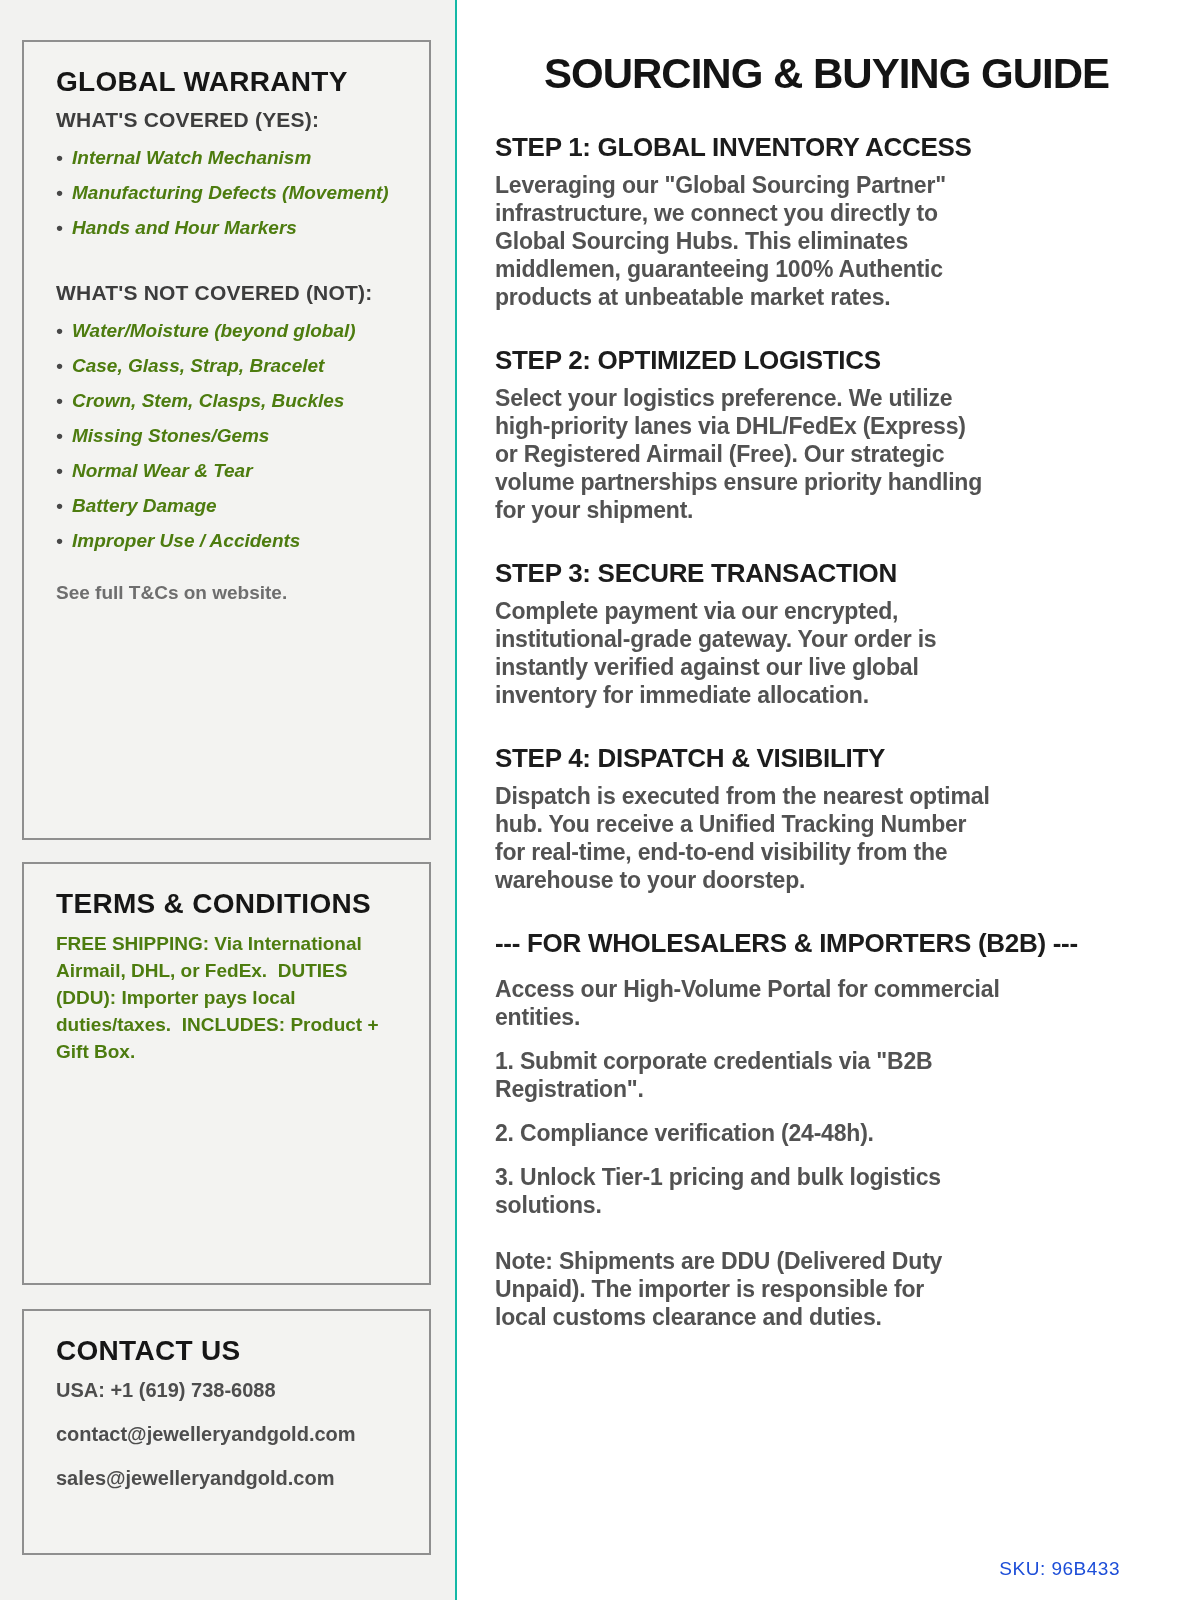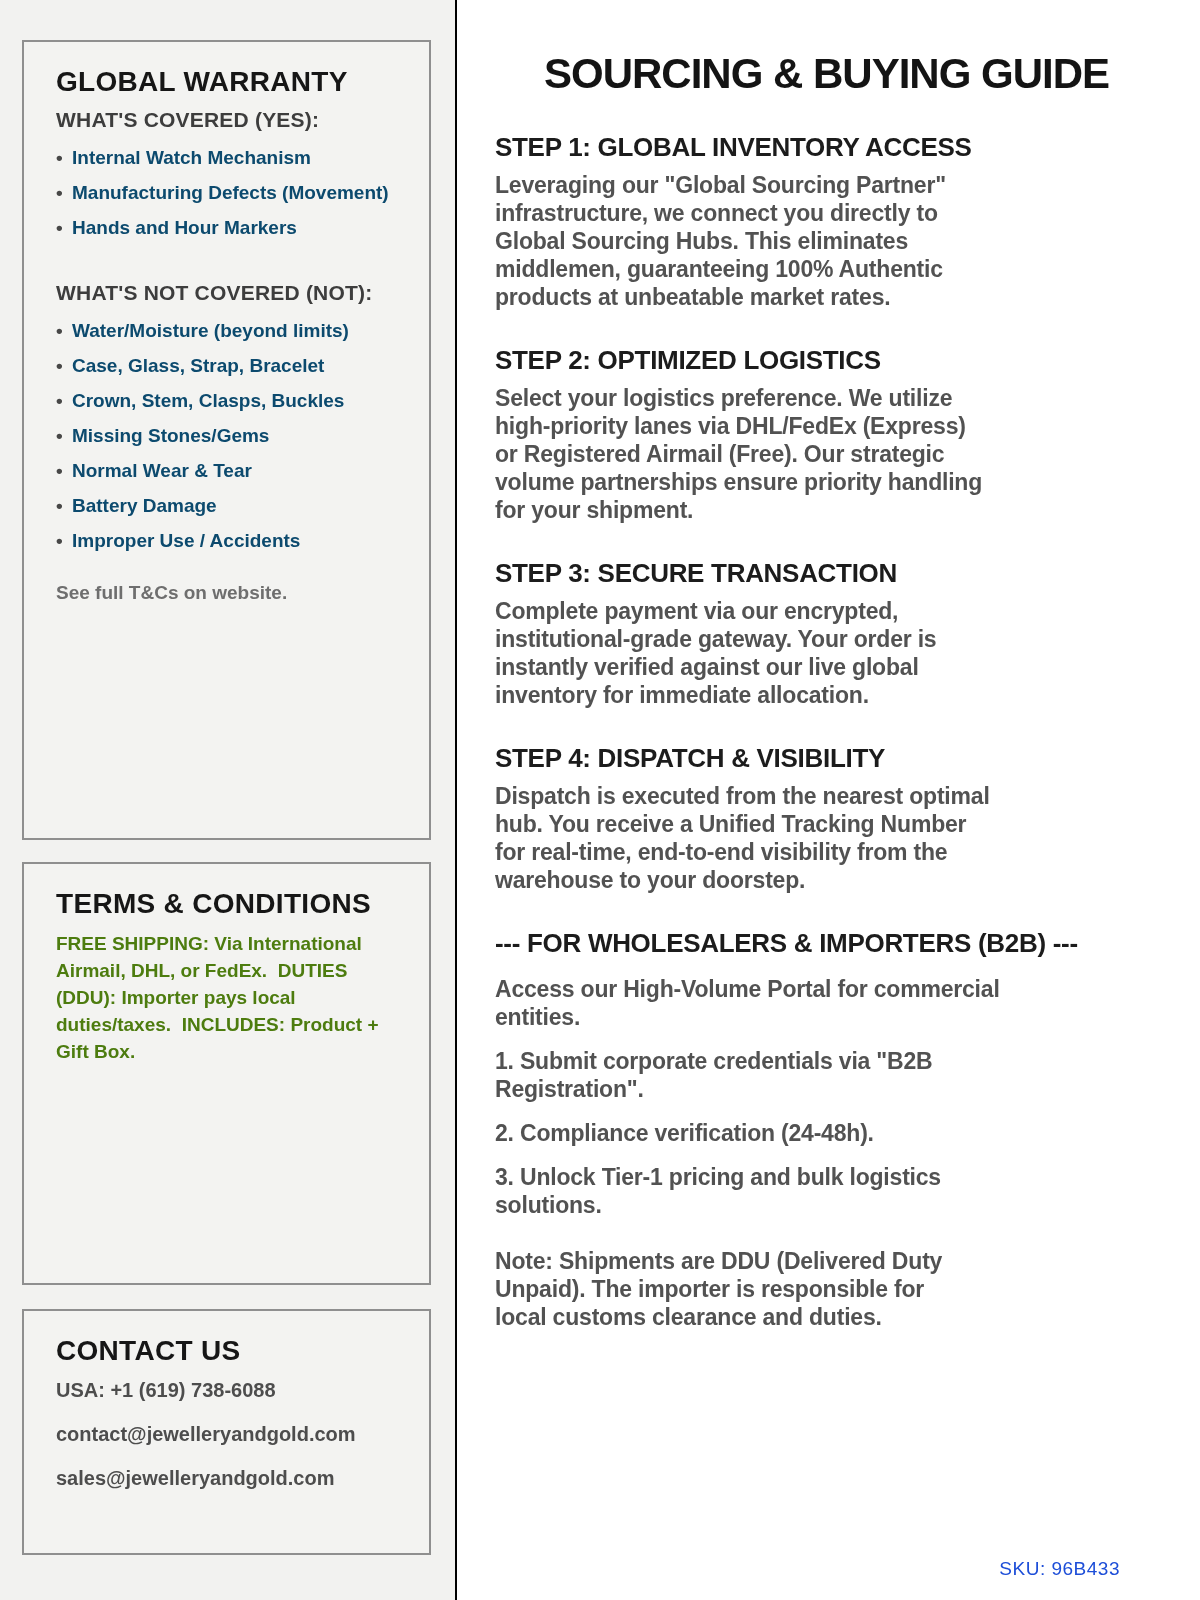--- a/index.html
+++ b/index.html
@@ -5,43 +5,43 @@
   * { margin: 0; padding: 0; box-sizing: border-box; }
   html, body { background: #ffffff; }
   body { font-family: "Liberation Sans", "DejaVu Sans", sans-serif; }
   .page {
     position: relative; width: 1200px; height: 1600px;
     background: #ffffff; overflow: hidden;
   }
   
   .sidebar {
     position: absolute; left: 0; top: 0; width: 457px; height: 1600px;
-    background: #f2f2f0; border-right: 2px solid #000000;
+    background: #f2f2f0; border-right: 2px solid #14b8a6;
     padding: 40px 22px 0 22px;
   }
   .panel {
     border: 2px solid #8f8f8f; background: #f3f3f1;
     width: 409px; padding: 20px 26px 20px 32px;
   }
   .panel-warranty { height: 800px; }
   .panel-terms    { height: 423px; margin-top: 22px; }
   .panel-contact  { height: 246px; margin-top: 24px; }
   .panel h2 {
     font-size: 28px; font-weight: 800; color: #161616;
     letter-spacing: 0.3px; margin: 4px 0 10px 0;
   }
   .panel h3 {
     font-size: 21px; font-weight: 700; color: #3d3d3d;
     letter-spacing: 0.2px; margin: 6px 0 14px 0;
   }
   .panel h3.gap-top { margin-top: 42px; }
   .blist { list-style: none; }
   .blist li {
-    position: relative; font-size: 19px; font-weight: 700; color: #0c4a6e;
-    line-height: 23px; margin: 12px 0 12px 16px;
+    position: relative; font-size: 19px; font-weight: 700; color: #4d7c0f;
+    line-height: 23px; margin: 12px 0 12px 16px; font-style: italic;
   }
   .blist li::before {
     content: "\2022"; position: absolute; left: -16px; color: #474747;
   }
   .footnote {
     font-size: 19px; font-weight: 700; color: #6e6e6e; margin-top: 30px;
   }
   .terms-body {
     font-size: 19px; font-weight: 700; color: #4d7c0f;
     line-height: 27px; white-space: pre-wrap; margin-top: 6px;
@@ -84,21 +84,21 @@
     <section class="panel panel-warranty">
       <h2>GLOBAL WARRANTY</h2>
       <h3>WHAT'S COVERED (YES):</h3>
       <ul class="blist">
         <li>Internal Watch Mechanism</li>
         <li>Manufacturing Defects (Movement)</li>
         <li>Hands and Hour Markers</li>
       </ul>
       <h3 class="gap-top">WHAT'S NOT COVERED (NOT):</h3>
       <ul class="blist">
-        <li>Water/Moisture (beyond limits)</li>
+        <li>Water/Moisture (beyond global)</li>
         <li>Case, Glass, Strap, Bracelet</li>
         <li>Crown, Stem, Clasps, Buckles</li>
         <li>Missing Stones/Gems</li>
         <li>Normal Wear &amp; Tear</li>
         <li>Battery Damage</li>
         <li>Improper Use / Accidents</li>
       </ul>
       <p class="footnote">See full T&amp;Cs on website.</p>
     </section>
 

